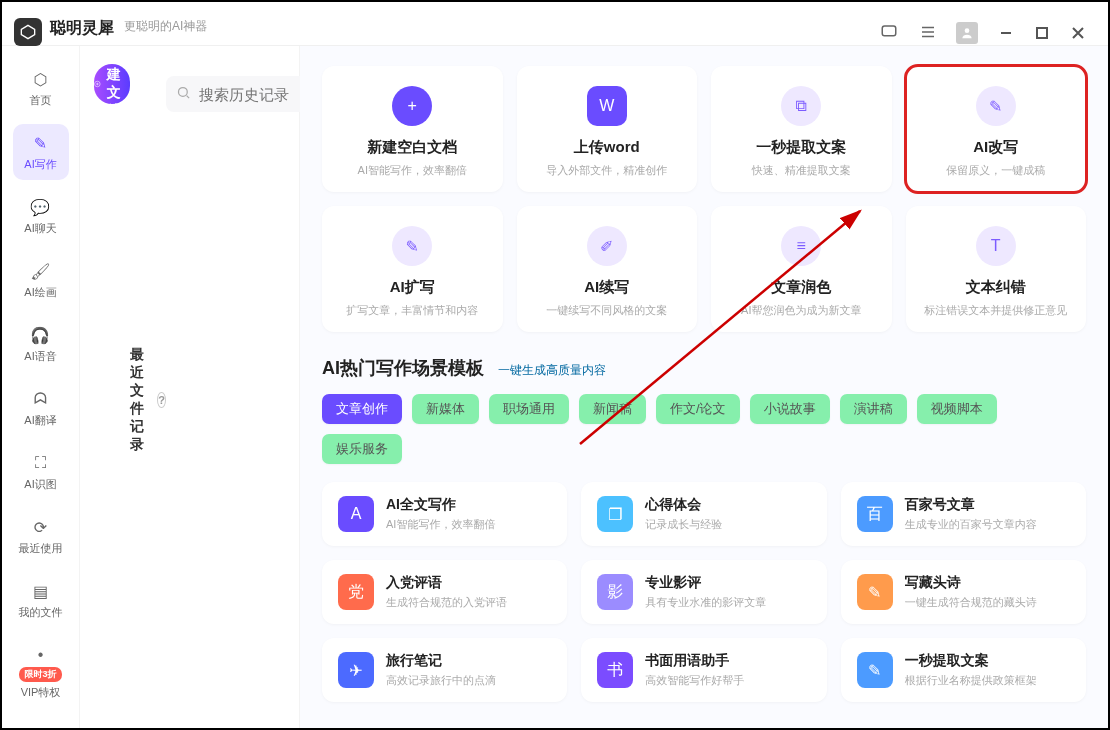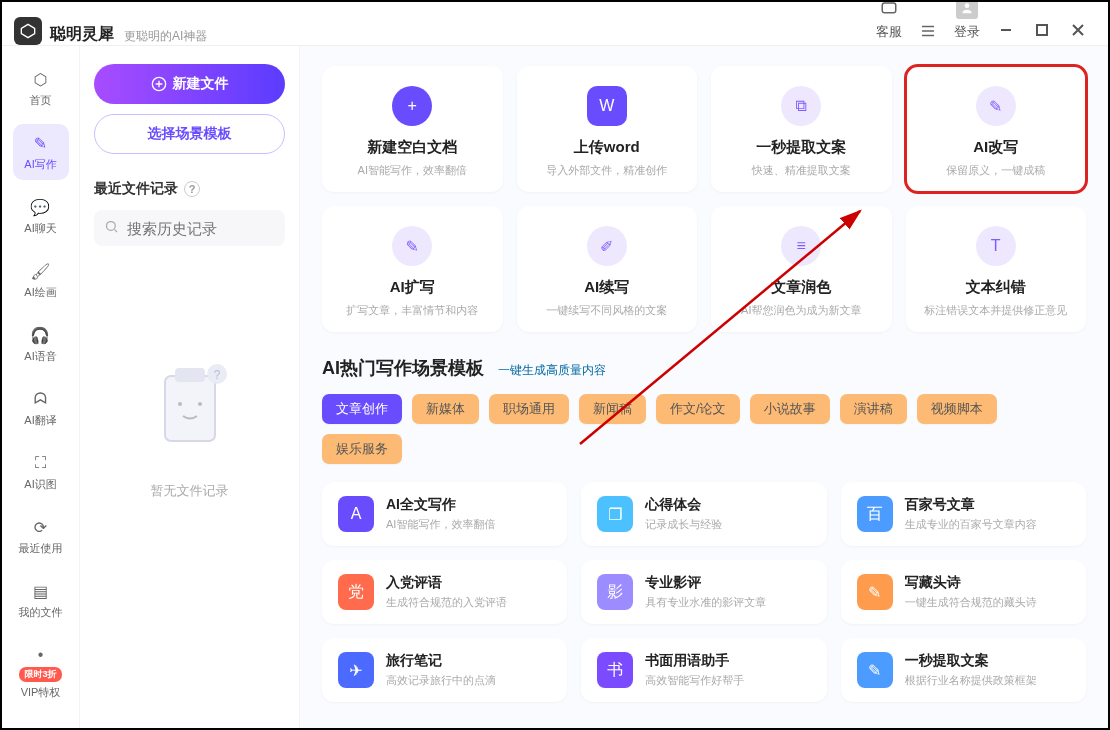--- a/index.html
+++ b/index.html
@@ -1,37 +1,37 @@
 <!DOCTYPE html>
 <html><head>
 <meta charset="utf-8">
 <style>
 * { margin: 0; padding: 0; box-sizing: border-box; font-family: -apple-system, "Microsoft YaHei", sans-serif; }
 body { width: 1110px; height: 730px; background: #fff; overflow: hidden; border: 2px solid #000; position: relative; }
 
-.titlebar { height: 44px; display: flex; align-items: flex-end; padding: 0 12px; border-bottom: 1px solid #f0f0f0; }
+.titlebar { height: 44px; display: flex; align-items: flex-start; padding: 16px 12px; border-bottom: 1px solid #f0f0f0; }
 .logo-badge { width: 28px; height: 28px; background: #333; border-radius: 6px; display: flex; align-items: center; justify-content: center; color: #fff; }
 .app-title { font-size: 16px; font-weight: 700; margin-left: 8px; color: #222; }
 .app-sub { font-size: 12px; color: #999; margin-left: 10px; }
 .tb-spacer { flex: 1; }
 .tb-item { display: flex; align-items: center; gap: 4px; font-size: 13px; color: #555; padding: 4px 8px; cursor: pointer; flex-direction: column; }
 .tb-icon { width: 20px; height: 20px; display: inline-flex; align-items: center; justify-content: center; color: #666; }
 .avatar { width: 22px; height: 22px; background: #ccc; border-radius: 3px; display: inline-flex; align-items: center; justify-content: center; }
 .winbtn { width: 36px; height: 30px; display: flex; align-items: center; justify-content: center; cursor: pointer; color: #555; }
 
 .layout { display: flex; height: calc(100% - 44px); }
 
 .sidebar { width: 78px; display: flex; flex-direction: column; align-items: center; padding-top: 14px; gap: 8px; border-right: 1px solid #f3f3f3; }
 .sb-item { width: 56px; display: flex; flex-direction: column; align-items: center; gap: 3px; padding: 8px 0; border-radius: 10px; cursor: pointer; color: #666; }
 .sb-item.active { background: #ece9ff; color: #6a4cff; }
 .sb-ic { width: 22px; height: 22px; display: flex; align-items: center; justify-content: center; }
 .sb-label { font-size: 11px; }
 .sb-badge { background: #ff5a4d; color: #fff; font-size: 9px; padding: 1px 5px; border-radius: 7px; margin-top: -2px; font-weight: bold; }
 
-.files-col { width: 220px; padding: 18px 14px; border-right: 1px solid #f3f3f3; display: flex; flex-direction: column; }
+.files-col { width: 220px; padding: 18px 14px; border-right: 1px solid #f3f3f3; display: flex; flex-direction: row; }
 .btn-grad { height: 40px; border-radius: 20px; background: linear-gradient(90deg,#a84cff,#5b3cff); color: #fff; display: flex; align-items: center; justify-content: center; gap: 6px; font-size: 14px; font-weight: 600; cursor: pointer; }
 .btn-outline { height: 40px; border-radius: 20px; border: 1px solid #c8bfff; color: #6a4cff; display: flex; align-items: center; justify-content: center; font-size: 14px; font-weight: 600; margin-top: 10px; cursor: pointer; }
 .fc-head { display: flex; align-items: center; gap: 6px; font-size: 14px; font-weight: 700; margin-top: 26px; color: #333; }
 .help-dot { width: 16px; height: 16px; border: 1px solid #ccc; border-radius: 50%; font-size: 11px; display: inline-flex; align-items: center; justify-content: center; color: #999; }
 .search { margin-top: 12px; height: 36px; background: #f7f7f9; border-radius: 8px; display: flex; align-items: center; padding: 0 10px; gap: 8px; color: #aaa; }
 .search input { border: none; background: transparent; outline: none; font-size: 15px; flex: 1; color: #555; }
 .empty-art { flex: 1; display: flex; flex-direction: column; align-items: center; justify-content: flex-start; margin-top: 110px; color: #aaa; font-size: 13px; }
 .empty-art .pic { width: 110px; height: 110px; margin-bottom: 16px; position: relative; }
 
 .main { flex: 1; padding: 20px 22px; overflow: auto; background: #fafbff; position: relative; }
@@ -43,21 +43,21 @@
 .card .ic.round-blue { background: #6a4cff; color: #fff; }
 .card .ic.light { background: #eee8ff; color: #7c5cff; }
 .card .t { font-size: 15px; font-weight: 700; margin-top: 12px; color: #222; }
 .card .d { font-size: 11px; color: #aaa; margin-top: 6px; }
 
 .section-head { display: flex; align-items: baseline; gap: 14px; margin: 24px 0 14px; }
 .section-head h2 { font-size: 18px; font-weight: 800; color: #222; }
 .section-head .sub { font-size: 12px; color: #0369a1; }
 
 .chips { display: flex; gap: 10px; flex-wrap: wrap; align-items: center; }
-.chip { padding: 6px 14px; border-radius: 7px; background: #fdba74; font-size: 13px; color: #555; cursor: pointer; box-shadow: 0 1px 2px rgba(0,0,0,0.04); }
+.chip { padding: 6px 14px; border-radius: 7px; background: #86efac; font-size: 13px; color: #555; cursor: pointer; box-shadow: 0 1px 2px rgba(0,0,0,0.04); }
 .chip.active { background: #6a4cff; color: #fff; }
 
 .tpl-grid { display: grid; grid-template-columns: repeat(3, 1fr); gap: 14px; margin-top: 18px; }
 .tpl { background: #fff; border-radius: 12px; padding: 14px 16px; display: flex; gap: 12px; align-items: center; box-shadow: 0 1px 3px rgba(0,0,0,0.04); cursor: pointer; }
 .tpl .ticon { width: 36px; height: 36px; border-radius: 8px; display: flex; align-items: center; justify-content: center; color: #fff; flex-shrink: 0; }
 .tpl .tt { font-size: 14px; font-weight: 700; color: #222; }
 .tpl .td { font-size: 11px; color: #aaa; margin-top: 3px; }
 
 svg.arrow { position: absolute; pointer-events: none; }
 </style>
@@ -161,23 +161,20 @@
       </div>
     </div>
 
   <div class="files-col">
     <div class="btn-grad">
       <svg width="16" height="16" viewBox="0 0 24 24" fill="none" stroke="#fff" stroke-width="2">
           <circle cx="12" cy="12" r="10"></circle>
           <path d="M12 7v10M7 12h10"></path>
         </svg>
       <span>新建文件</span>
-    </div>
-    <div class="btn-outline">
-      <span>选择场景模板</span>
     </div>
     <div class="fc-head">
       <span>最近文件记录</span>
       <span class="help-dot">?</span>
     </div>
     <div class="search">
       <span>
         <svg width="15" height="15" viewBox="0 0 24 24" fill="none" stroke="#aaa" stroke-width="2">
             <circle cx="11" cy="11" r="7"></circle>
             <path d="M21 21l-4-4"></path>

